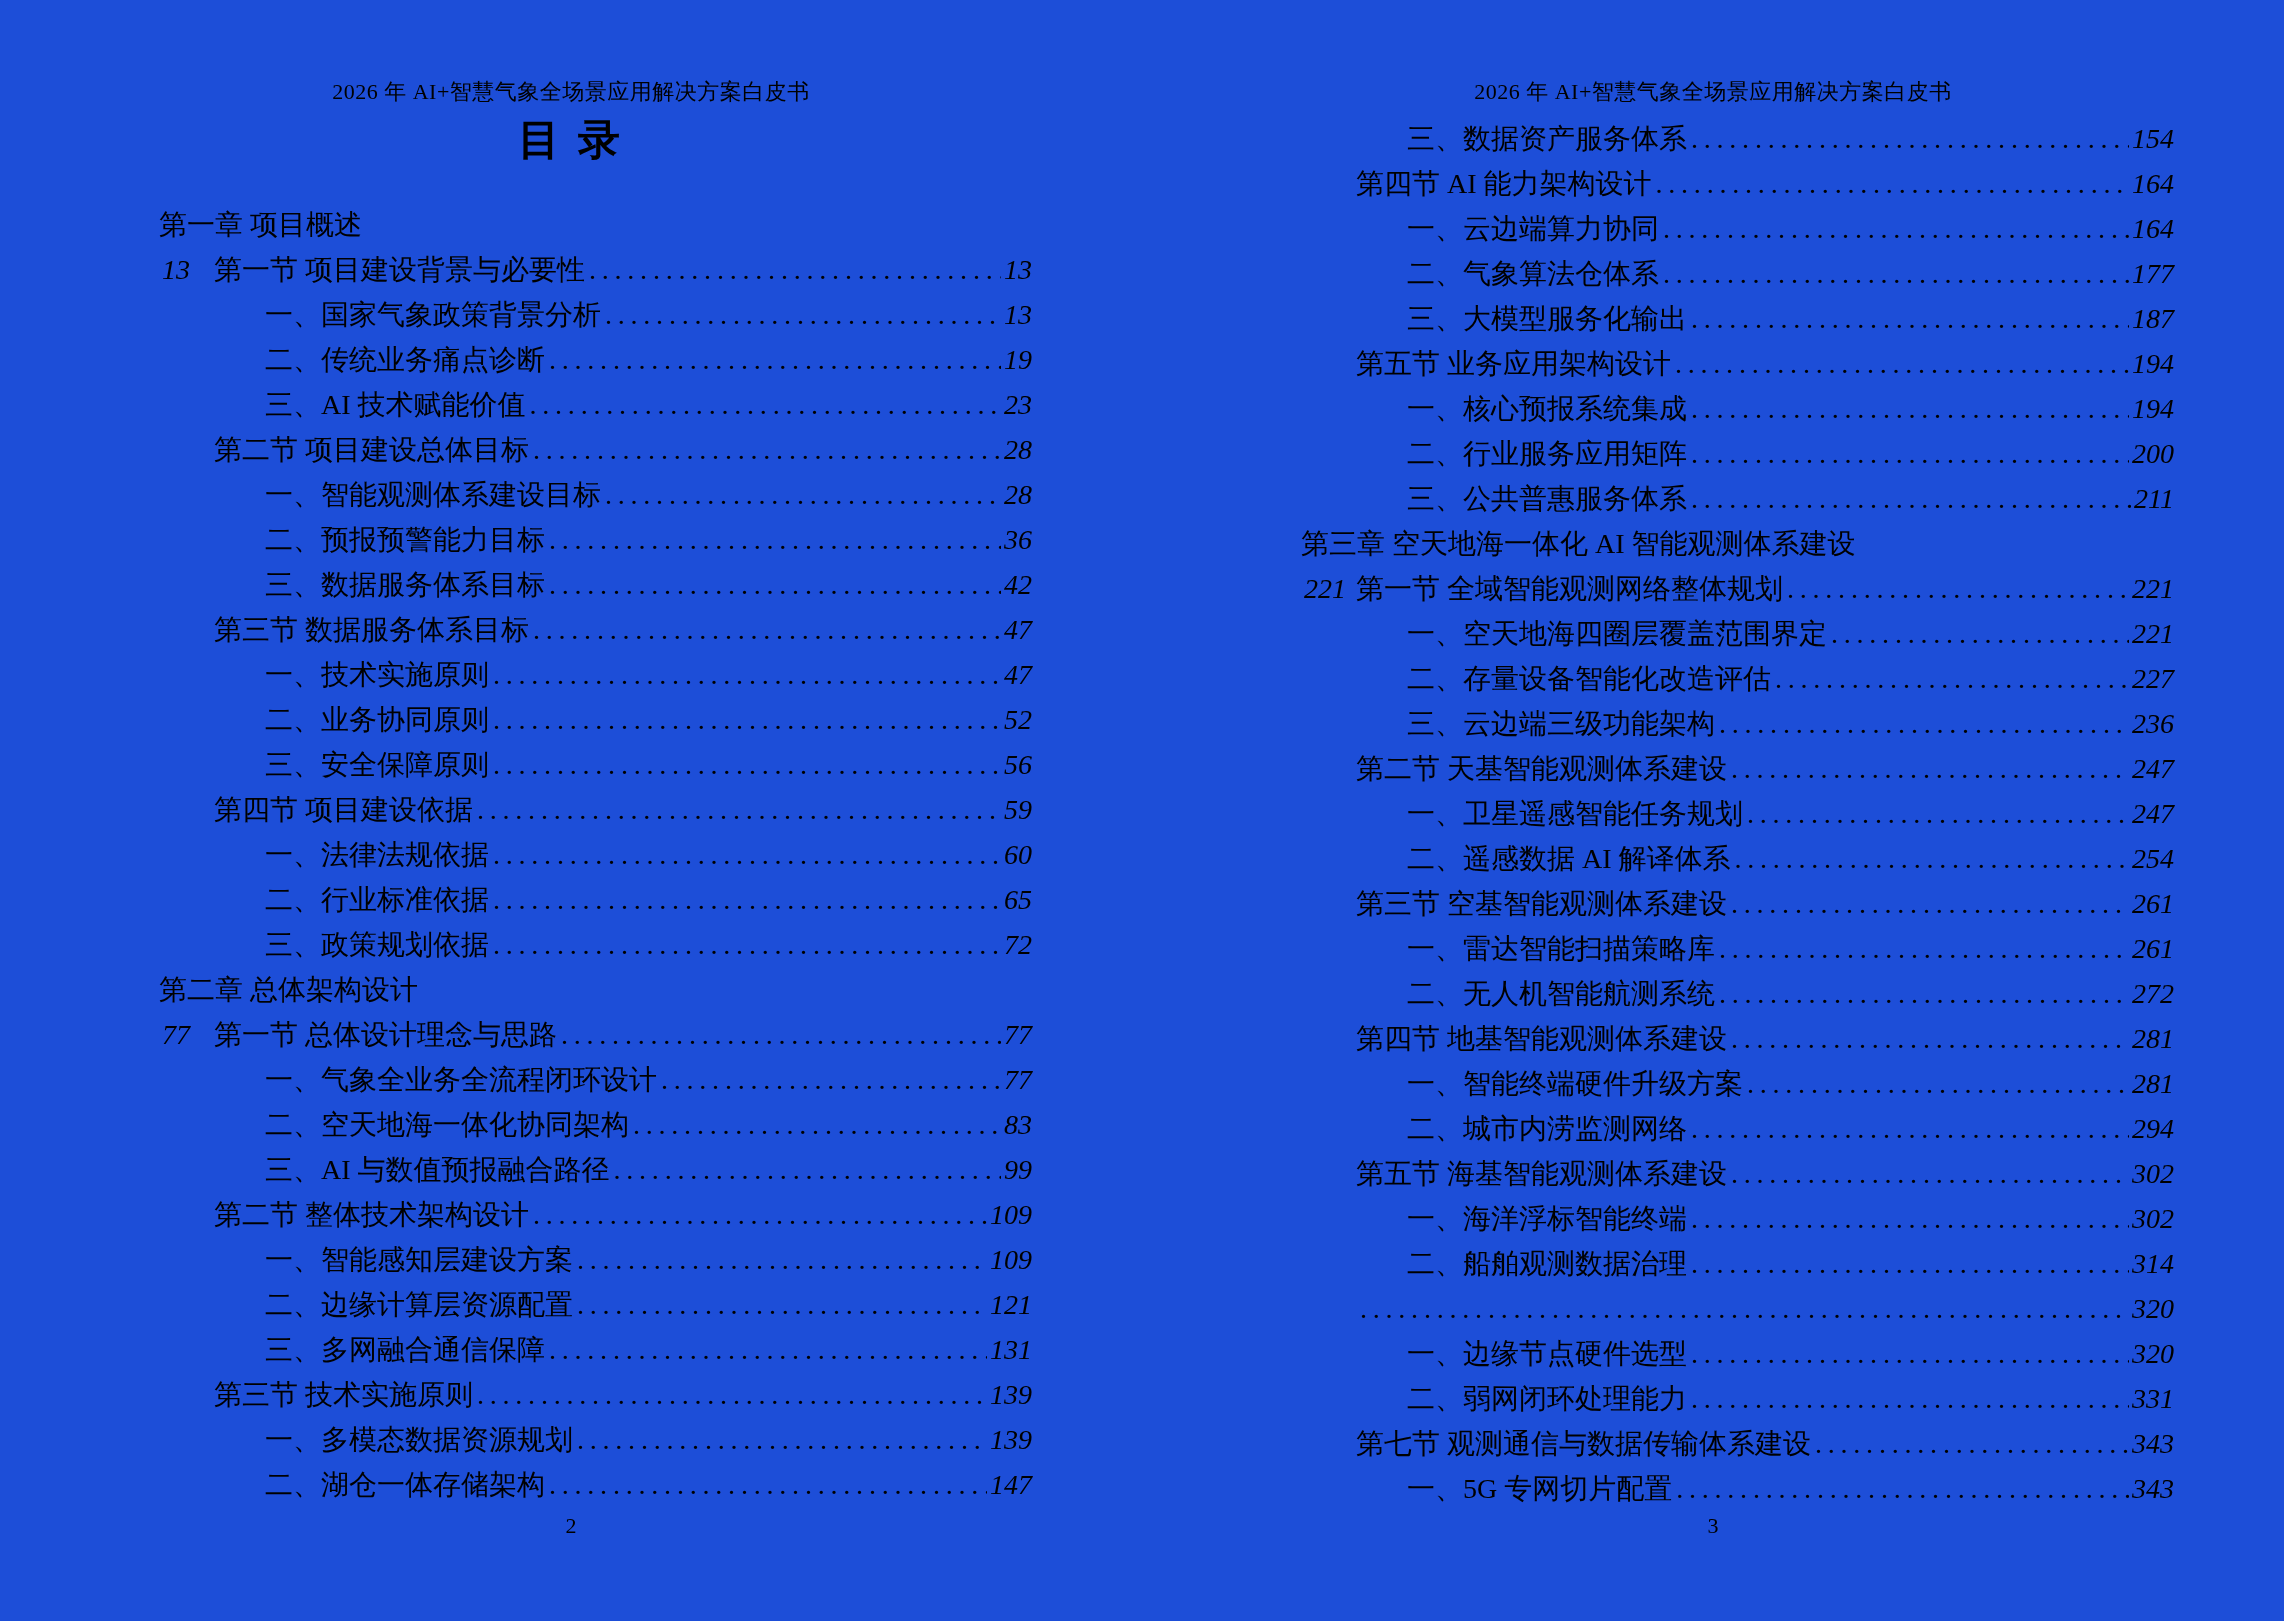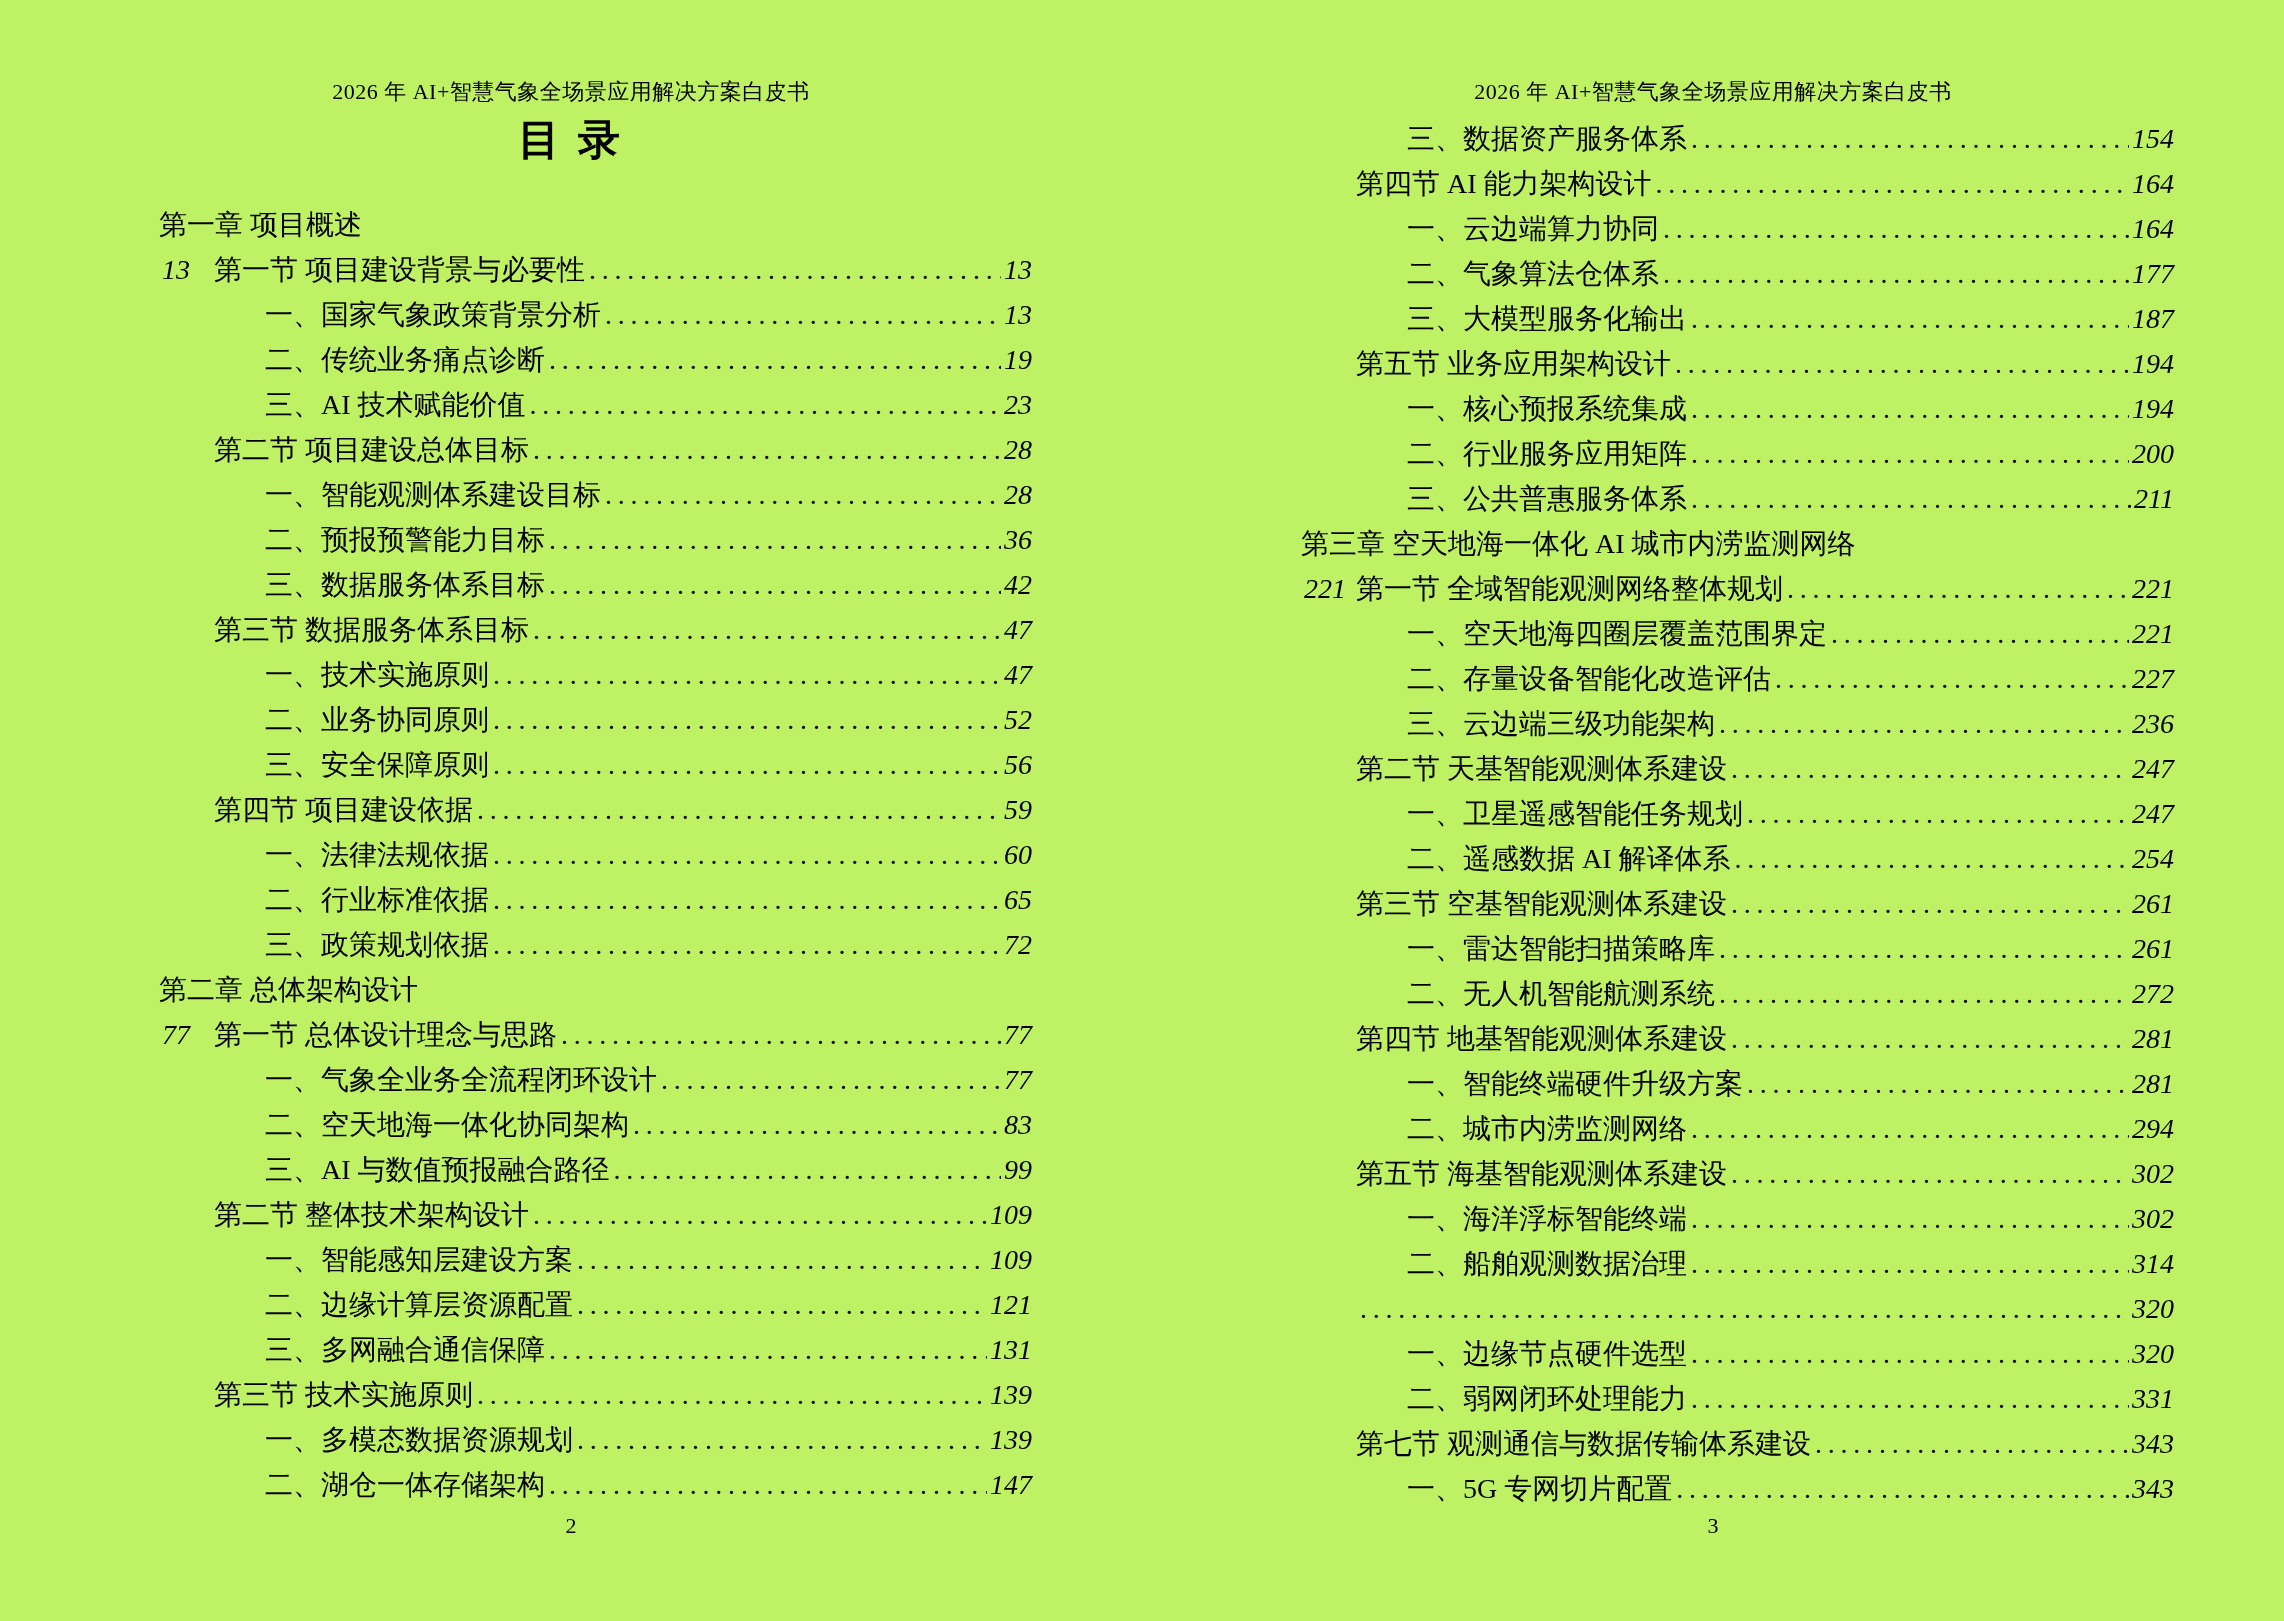--- a/index.html
+++ b/index.html
@@ -7,21 +7,21 @@
     padding: 0;
     background: #ffffff;
     color: #000000;
     font-family: "Liberation Serif", "DejaVu Serif", serif;
   }
   .spread {
     width: 2284px;
     height: 1622px;
     display: flex;
     overflow: hidden;
-    background: #bef264;
+    background: #1d4ed8;
   }
   .page {
     width: 1142px;
     height: 1622px;
     position: relative;
     flex: 0 0 auto;
   }
   .page-header {
     position: absolute;
     top: 77px;
@@ -284,21 +284,21 @@
           <span class="t">二、行业服务应用矩阵</span>
           <span class="dots">............................................................................................................................................................................................................................</span>
           <span class="n">200</span>
         </div>
         <div class="row lvl-item">
           <span class="t">三、公共普惠服务体系</span>
           <span class="dots">............................................................................................................................................................................................................................</span>
           <span class="n">211</span>
         </div>
         <div class="row lvl-chapter">
-          <span class="t">第三章 空天地海一体化 AI 城市内涝监测网络</span>
+          <span class="t">第三章 空天地海一体化 AI 智能观测体系建设</span>
           <span class="dots">............................................................................................................................................................................................................................</span>
           <span class="n">221</span>
         </div>
         <div class="row lvl-section">
           <span class="t">第一节 全域智能观测网络整体规划</span>
           <span class="dots">............................................................................................................................................................................................................................</span>
           <span class="n">221</span>
         </div>
         <div class="row lvl-item">
           <span class="t">一、空天地海四圈层覆盖范围界定</span>

